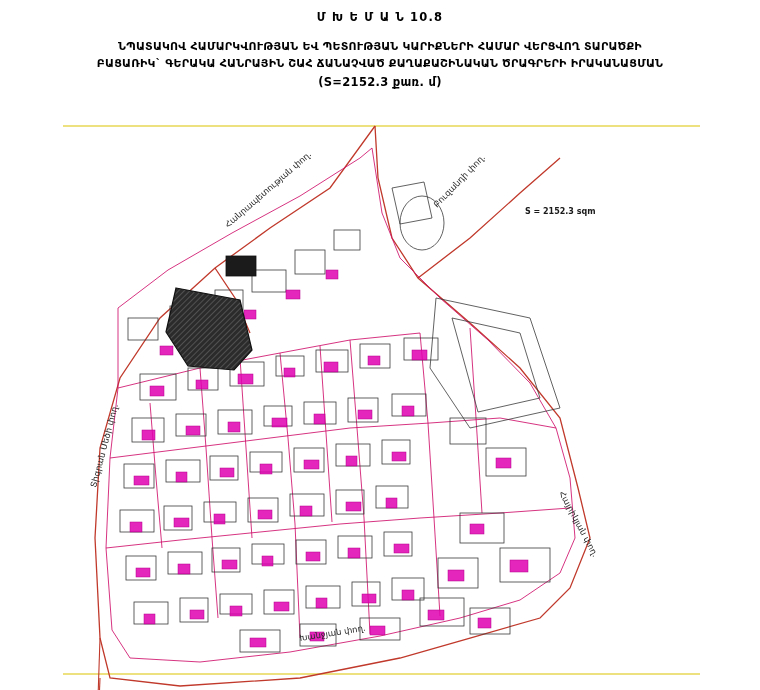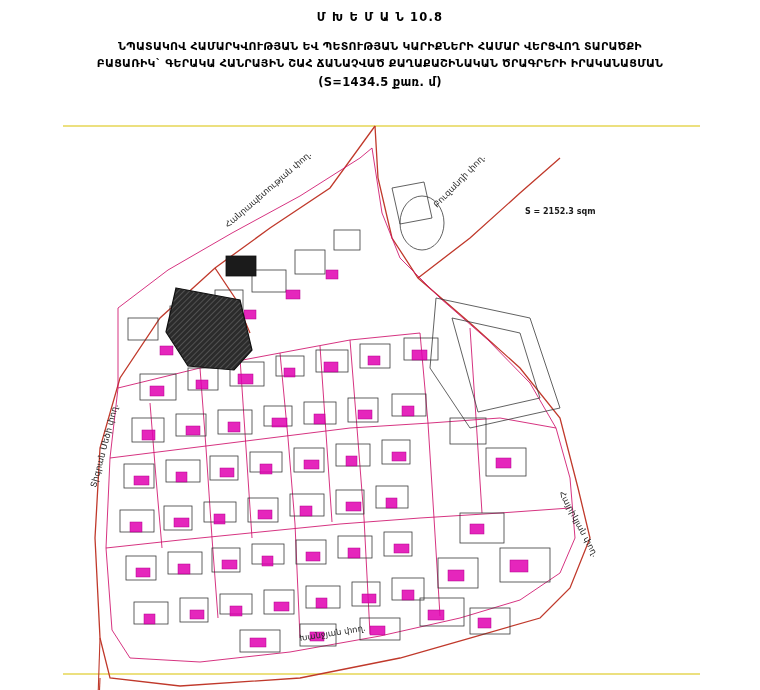--- a/index.html
+++ b/index.html
@@ -67,21 +67,21 @@
 </style>
 </head>
 <body>
 
 <div class="page">
 
   <div class="doc-header">
     <div class="doc-number">Մ Խ Ե Մ Ա Ն 10.8</div>
     <div class="doc-title">ՆՊԱՏԱԿՈՎ ՀԱՄԱՐԿՎՈՒԹՅԱՆ ԵՎ ՊԵՏՈՒԹՅԱՆ ԿԱՐԻՔՆԵՐԻ ՀԱՄԱՐ ՎԵՐՑՎՈՂ ՏԱՐԱԾՔԻ</div>
     <div class="doc-title">ԲԱՑԱՌԻԿ` ԳԵՐԱԿԱ ՀԱՆՐԱՅԻՆ ՇԱՀ ՃԱՆԱՉՎԱԾ ՔԱՂԱՔԱՇԻՆԱԿԱՆ ԾՐԱԳՐԵՐԻ ԻՐԱԿԱՆԱՑՄԱՆ</div>
-    <div class="doc-subtitle">(S=1434.5 քառ. մ)</div>
+    <div class="doc-subtitle">(S=2152.3 քառ. մ)</div>
   </div>
 
   <div class="map-wrap">
     <svg class="map-svg" width="760" height="572" viewBox="0 0 760 572">
 
       <g>
         <line x1="63" y1="8" x2="700" y2="8" stroke="#d9c200" stroke-width="1.1"></line>
         <line x1="63" y1="556" x2="700" y2="556" stroke="#d9c200" stroke-width="1.1"></line>
       </g>
 

